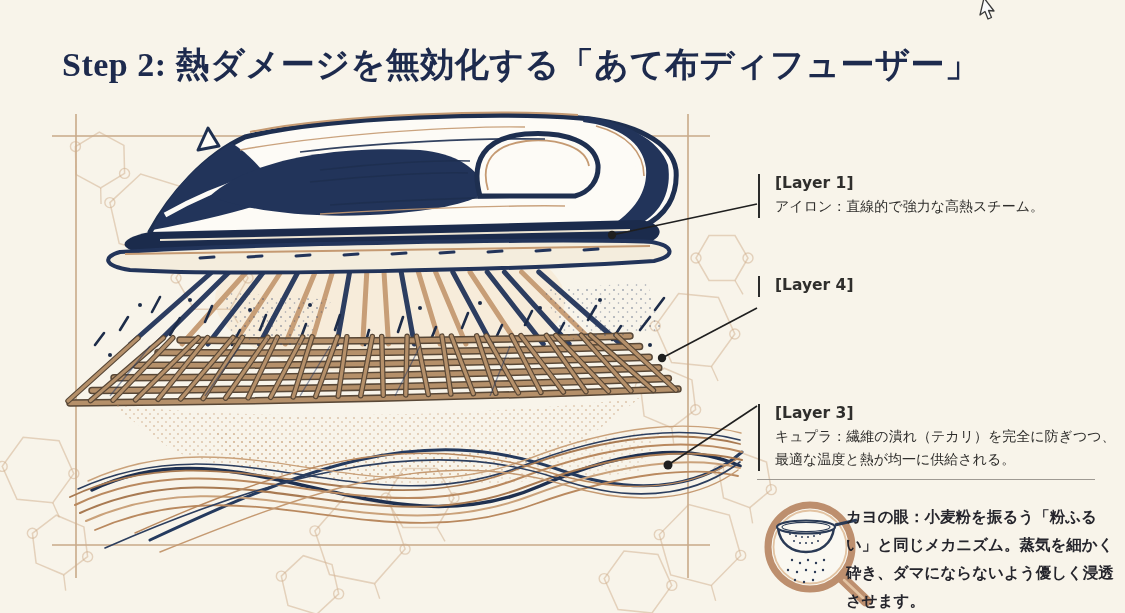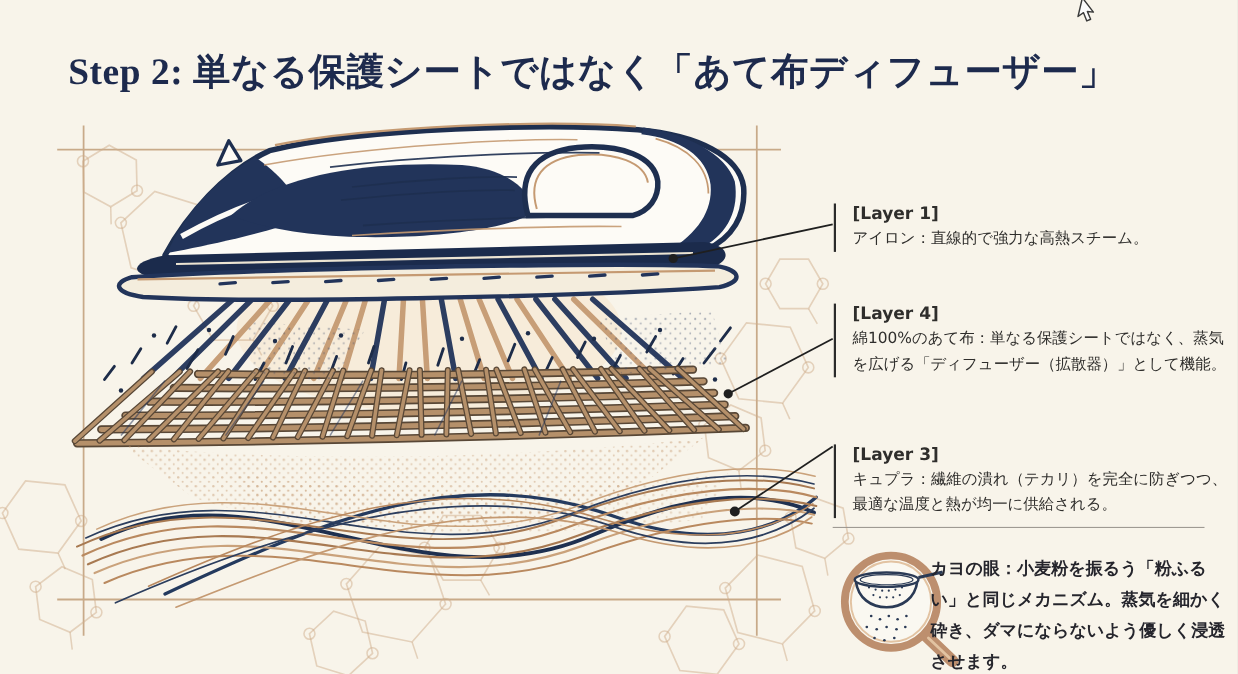--- a/index.html
+++ b/index.html
@@ -13,21 +13,21 @@
     font-family:"Liberation Serif","DejaVu Serif",serif;
     font-weight:700; font-size:34px; letter-spacing:.5px; color:#1d2a4d;
   }
   .layer-block{
     position:absolute; left:758px; width:344px;
     border-left:2.5px solid #2b2b2b; padding-left:15px;
     color:#2f2e2c;
   }
   .layer-label{ font-size:15.5px; font-weight:600; margin-bottom:3px; }
   .layer-text{ font-size:14px; line-height:23px; }
-  #layer1{ top:185px; } #layer2{ top:276px; } #layer3{ top:404px; }
+  #layer1{ top:174px; } #layer2{ top:276px; } #layer3{ top:404px; }
   .divider{
     position:absolute; left:757px; top:479px; width:338px;
     border-top:1px solid #95908a; opacity:.9;
   }
   .note-text{
     position:absolute; left:846px; top:503px; width:272px;
     font-size:15.5px; line-height:28px; font-weight:600; color:#25252c;
   }
   svg.illu{ position:absolute; left:0; top:0; }
 </style>
@@ -368,30 +368,29 @@
             <circle cx="813" cy="580" r="1.2"></circle>
         </g>
       </g>
     </g>
 
     <g>
       <path d="M984,-2 L980,15 L985,11.5 L988,19 L991.5,17.5 L988.5,10.5 L994,11 Z" fill="#fbfbfb" stroke="#3a3a3a" stroke-width="1.3" stroke-linejoin="round"></path>
     </g>
   </svg>
 
-  <h1 class="title">Step 2: 単なる保護シートではなく「あて布ディフューザー」</h1>
+  <h1 class="title">Step 2: 熱ダメージを無効化する「あて布ディフューザー」</h1>
 
   <div class="layer-block" id="layer1">
     <div class="layer-label">[Layer 1]</div>
     <div class="layer-text">アイロン：直線的で強力な高熱スチーム。</div>
   </div>
 
   <div class="layer-block" id="layer2">
     <div class="layer-label">[Layer 4]</div>
-    <div class="layer-text">綿100%のあて布：単なる保護シートではなく、蒸気を広げる「ディフューザー（拡散器）」として機能。</div>
   </div>
 
   <div class="layer-block" id="layer3">
     <div class="layer-label">[Layer 3]</div>
     <div class="layer-text">キュプラ：繊維の潰れ（テカリ）を完全に防ぎつつ、最適な温度と熱が均一に供給される。</div>
   </div>
 
   <div class="divider"></div>
 
   <div class="note-text">カヨの眼：小麦粉を振るう「粉ふるい」と同じメカニズム。蒸気を細かく砕き、ダマにならないよう優しく浸透させます。</div>

